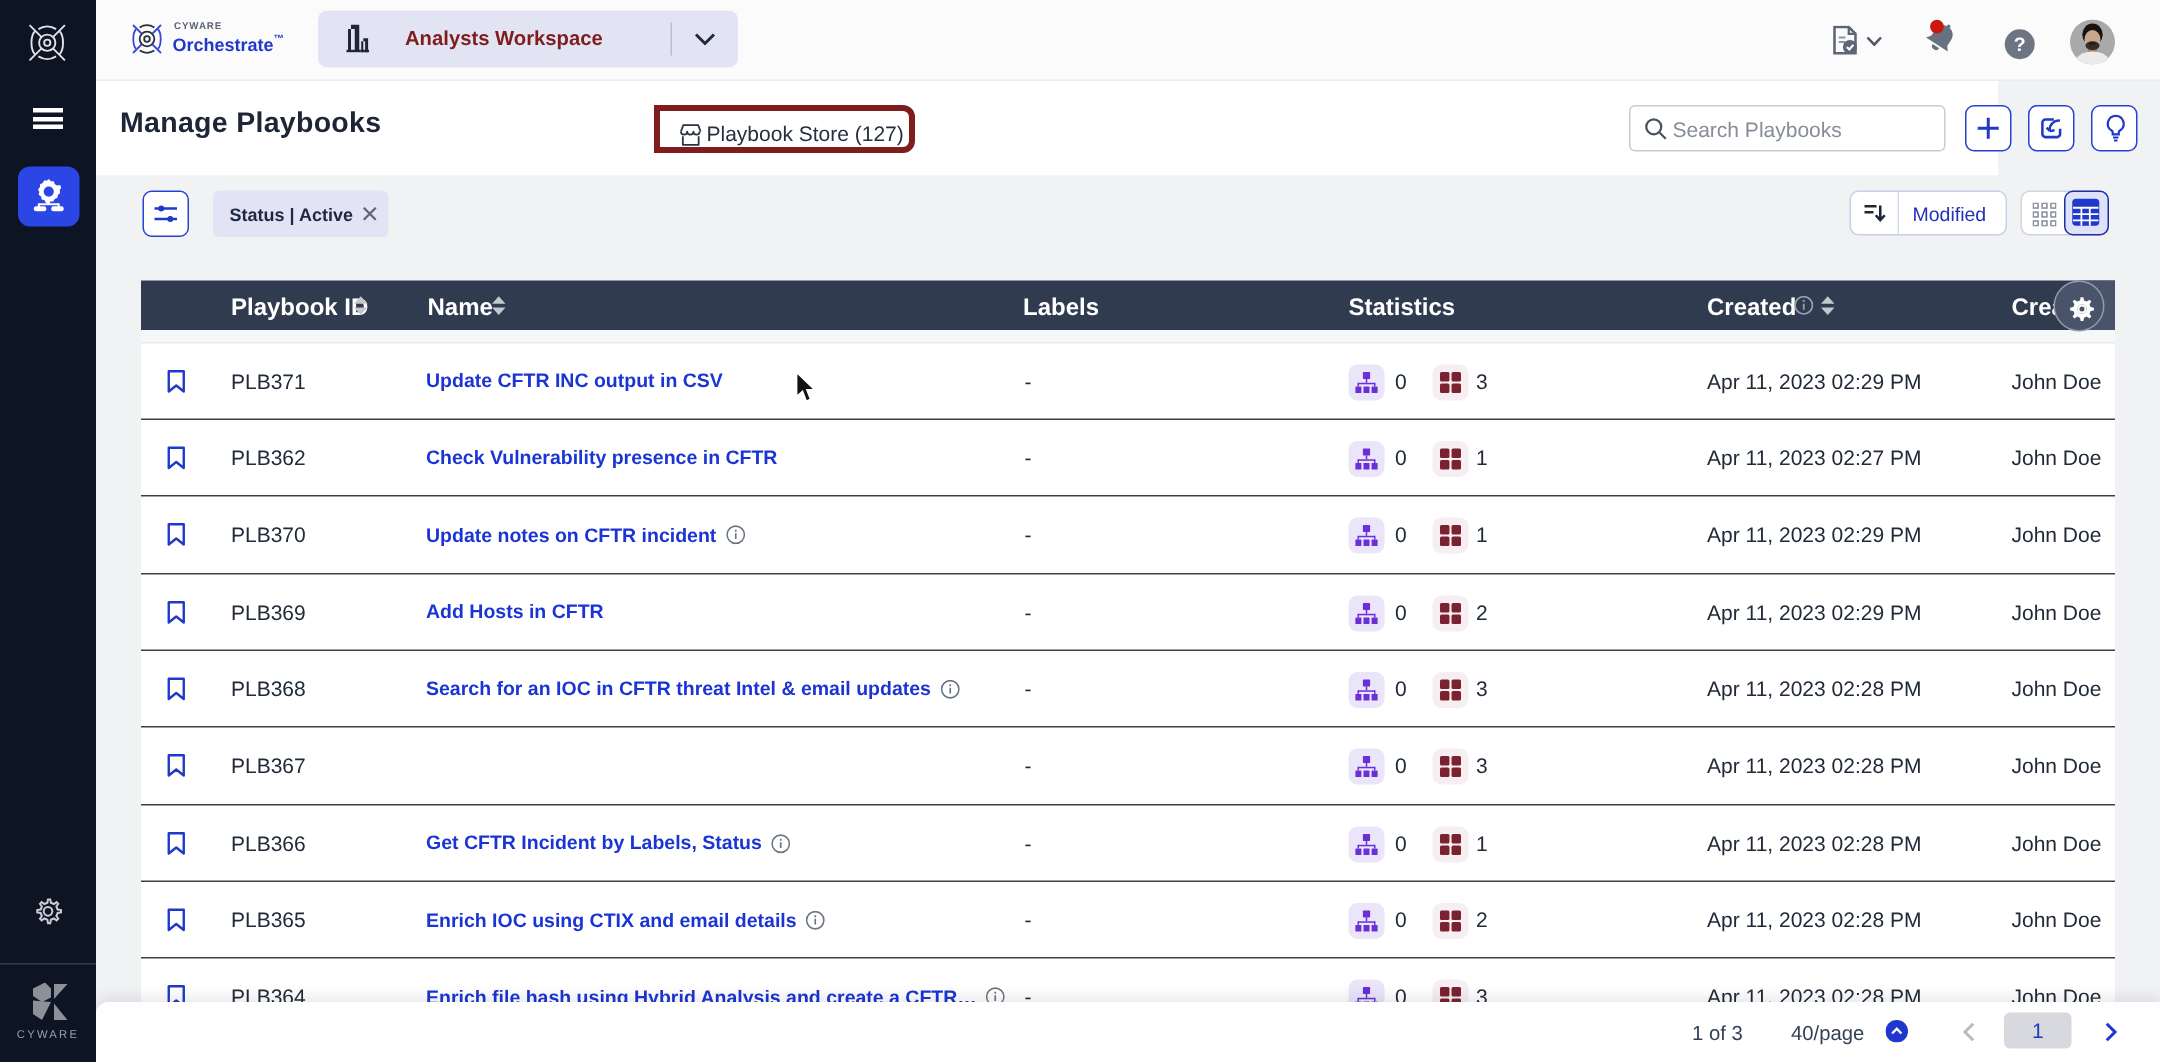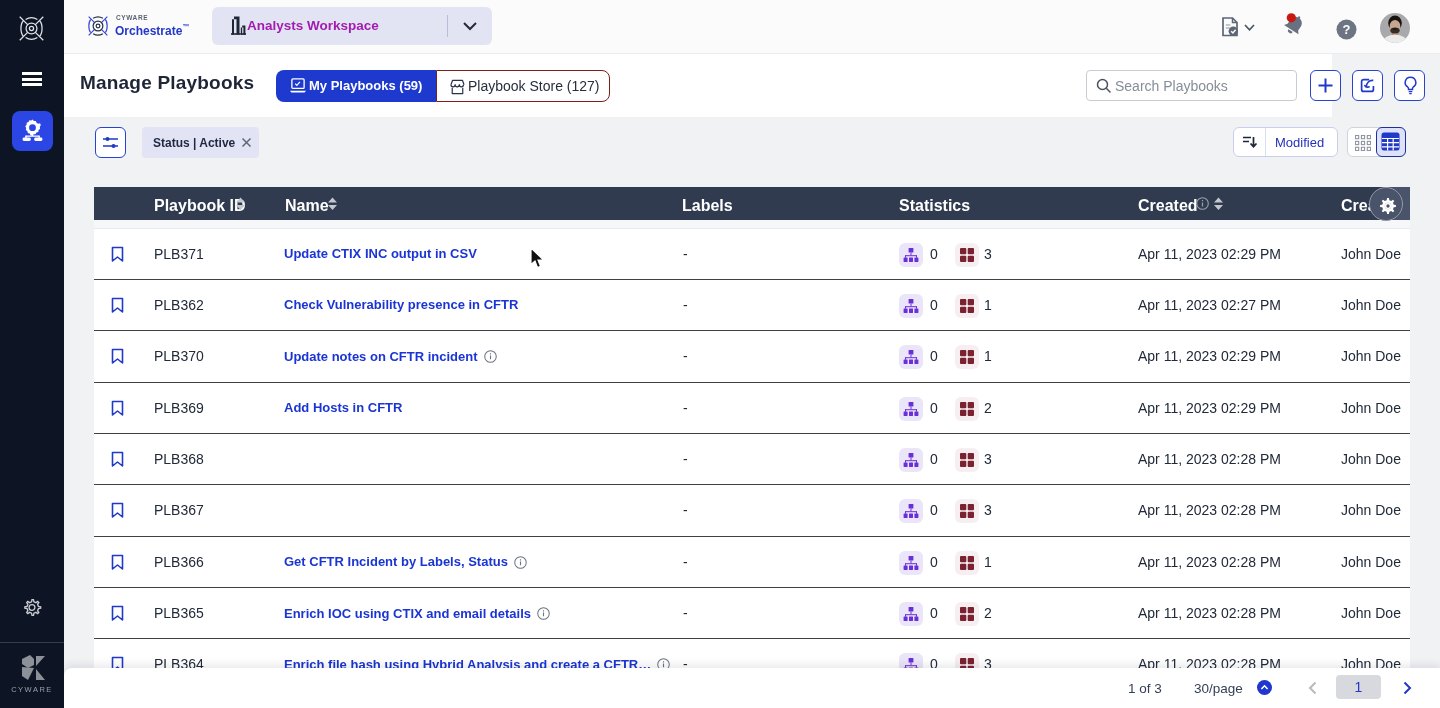--- a/index.html
+++ b/index.html
@@ -7,28 +7,28 @@
 body { white-space:nowrap; font-family:"Liberation Sans", sans-serif; position:relative; background:#f1f2f4; }
 .abs { position:absolute; }
 
 
 #sidebar { position:absolute; left:0; top:0; width:64px; height:708px; background:#0d1424; z-index:40; }
 #sb-bottom { position:absolute; left:0; bottom:0; width:64px; height:66px; border-top:1px solid #333b4c; }
 
 
 #topbar { position:absolute; left:64px; top:0; width:1376px; height:54px; background:#fbfbfc; border-bottom:1px solid #ebecee; z-index:10; }
 #wsbtn { position:absolute; left:148px; top:7px; width:280px; height:38px; background:#e2e4f4; border-radius:6px; }
-#wsbtn .lbl { position:absolute; left:35px; top:11px; font-size:13.5px; font-weight:bold; color:#a21caf; }
+#wsbtn .lbl { position:absolute; left:58px; top:11px; font-size:13.5px; font-weight:bold; color:#7f1d1d; }
 #wsbtn .sep { position:absolute; right:44px; top:8px; width:1px; height:22px; background:#b9bdd6; }
 
 
 #titlerow { position:absolute; left:64px; top:54px; width:1268px; height:63px; background:#ffffff; }
 #title { position:absolute; left:16px; top:18px; font-size:19px; font-weight:bold; color:#1d2536; letter-spacing:0.2px; }
 #btn-myplaybooks { position:absolute; left:212px; top:16px; width:160px; height:32px; background:#1e3ace; border-radius:8px 0 0 8px; color:#fff; font-size:13px; font-weight:bold; line-height:32px; }
-#btn-store { position:absolute; left:372px; top:16px; width:174px; height:32px; background:#fff; border:1px solid #7f1d1d; border-radius:0 8px 8px 0; color:#272e3e; font-size:14px; line-height:30px; }
+#btn-store { position:absolute; left:372px; top:16px; width:174px; height:32px; background:#fff; border:4px solid #7f1d1d; border-radius:0 8px 8px 0; color:#272e3e; font-size:14px; line-height:30px; }
 #searchbox { position:absolute; left:1022px; top:16px; width:211px; height:31px; background:#fff; border:1px solid #c8ccd2; border-radius:4px; }
 #searchbox .ph { position:absolute; left:28px; top:7px; font-size:14px; color:#878d98; }
 .iconbtn { position:absolute; top:16px; width:31px; height:31px; background:#fff; border:1.4px solid #2743d0; border-radius:6px; }
 
 
 #content { position:absolute; left:64px; top:117px; width:1376px; height:591px; background:#f1f2f4; }
 #filterbtn { position:absolute; left:31px; top:10px; width:31px; height:31px; background:#fff; border:1.3px solid #2743d0; border-radius:6px; }
 #chip { position:absolute; left:78px; top:10px; width:117px; height:31px; background:#e2e4f5; border-radius:4px; }
 #chip .t { position:absolute; left:11px; top:8.5px; font-size:12px; font-weight:bold; color:#1e2840; }
 #sortctl { position:absolute; left:1169px; top:10px; width:105px; height:30px; background:#fff; border:1px solid #c9cdee; border-radius:6px; }
@@ -168,28 +168,20 @@
       <ellipse cx="15" cy="13.2" rx="5.3" ry="6.2" fill="#c7a78f"></ellipse>
       <ellipse cx="15" cy="17.4" rx="4.7" ry="2.9" fill="#382d24"></ellipse>
       <ellipse cx="15" cy="16" rx="2.4" ry="0.9" fill="#241c15"></ellipse>
       <path d="M2.5 30 a12.5 8.6 0 0 1 25 0 z" fill="#ebebe9"></path>
     </g>
   </svg>
 </div>
 
 <div id="titlerow">
   <div id="title">Manage Playbooks</div>
-  <div id="btn-myplaybooks">
-    <svg class="abs" style="left:13px;top:8px" width="18" height="16" viewBox="0 0 19 17">
-      <rect x="3" y="1" width="13" height="10" rx="1" fill="none" stroke="#fff" stroke-width="1.4"></rect>
-      <path d="M6.5 6 l1.8 1.8 l3.2-3.6" stroke="#fff" stroke-width="1.3" fill="none"></path>
-      <path d="M1 13.5 h17 l-1.5 2 h-14 z" fill="#fff"></path>
-    </svg>
-    <span style="position:absolute;left:33px">My Playbooks (59)</span>
-  </div>
   <div id="btn-store">
     <svg class="abs" style="left:12px;top:8px" width="17" height="16" viewBox="0 0 20 18">
       <g fill="none" stroke="#2a3245" stroke-width="1.4" stroke-linejoin="round">
         <path d="M2.3 6.3 L4.1 1.3 h11.8 l1.8 5"></path>
         <path d="M2.3 6.3 a2.45 2.45 0 0 0 4.9 0 a2.45 2.45 0 0 0 4.9 0 a2.45 2.45 0 0 0 4.9 0"></path>
         <path d="M3.8 10 v6.7 h12.4 V10"></path>
       </g>
     </svg>
     <span style="position:absolute;left:31px">Playbook Store (127)</span>
   </div>
@@ -294,21 +286,21 @@
       </div>
     </div>
     <div id="stub"></div>
 
     <div id="rows">
         <div class="row">
           <svg class="bkm" width="13" height="17" viewBox="0 0 13 17">
             <path d="M1.5 1.5 h10 v13.5 l-5-4 l-5 4 z" fill="none" stroke="#2039c9" stroke-width="1.6" stroke-linejoin="round"></path>
           </svg>
           <span class="id">PLB371</span>
-          <span class="nm">Update CTIX INC output in CSV</span>
+          <span class="nm">Update CFTR INC output in CSV</span>
           <span class="dash">-</span>
           <div class="badge1">
             <svg style="position:absolute;left:4px;top:4px" width="16" height="16" viewBox="0 0 16 16">
               <g fill="#6a2fd6">
                 <rect x="5.6" y="1" width="4.8" height="4.6" rx="0.5"></rect>
                 <rect x="7.5" y="5.6" width="1" height="2.6"></rect>
                 <rect x="2.4" y="8.2" width="11.2" height="1"></rect>
                 <rect x="2" y="8.2" width="1" height="2.4"></rect>
                 <rect x="13" y="8.2" width="1" height="2.4"></rect>
                 <rect x="0.6" y="10.6" width="4" height="4.4" rx="0.4"></rect>
@@ -441,20 +433,24 @@
           </div>
           <span class="n2">2</span>
           <span class="dt">Apr 11, 2023 02:29 PM</span>
           <span class="cr">John Doe</span>
         </div>
         <div class="row">
           <svg class="bkm" width="13" height="17" viewBox="0 0 13 17">
             <path d="M1.5 1.5 h10 v13.5 l-5-4 l-5 4 z" fill="none" stroke="#2039c9" stroke-width="1.6" stroke-linejoin="round"></path>
           </svg>
           <span class="id">PLB368</span>
+          <span class="nm">Search for an IOC in CFTR threat Intel &amp; email updates<svg style="display:inline-block;vertical-align:-2.5px;margin-left:6px" width="13" height="13" viewBox="0 0 14 14">
+              <circle cx="7" cy="7" r="6.2" fill="none" stroke="#6b7482" stroke-width="1.1"></circle>
+              <path d="M7 6 v4 M7 3.4 v1.4" stroke="#6b7482" stroke-width="1.2"></path>
+            </svg></span>
           <span class="dash">-</span>
           <div class="badge1">
             <svg style="position:absolute;left:4px;top:4px" width="16" height="16" viewBox="0 0 16 16">
               <g fill="#6a2fd6">
                 <rect x="5.6" y="1" width="4.8" height="4.6" rx="0.5"></rect>
                 <rect x="7.5" y="5.6" width="1" height="2.6"></rect>
                 <rect x="2.4" y="8.2" width="11.2" height="1"></rect>
                 <rect x="2" y="8.2" width="1" height="2.4"></rect>
                 <rect x="13" y="8.2" width="1" height="2.4"></rect>
                 <rect x="0.6" y="10.6" width="4" height="4.4" rx="0.4"></rect>
@@ -629,21 +625,21 @@
           <span class="n2">3</span>
           <span class="dt">Apr 11, 2023 02:28 PM</span>
           <span class="cr">John Doe</span>
         </div>
       </div>
   </div>
 </div>
 
 <div id="footer">
   <span class="t" style="left:1064px">1 of 3</span>
-  <span class="t" style="left:1130px">30/page</span>
+  <span class="t" style="left:1130px">40/page</span>
   <svg class="abs" style="left:1193px;top:12px" width="15" height="15" viewBox="0 0 15 15">
     <circle cx="7.5" cy="7.5" r="7.5" fill="#1f36cf"></circle>
     <path d="M4.4 9 L7.5 5.8 L10.6 9" stroke="#fff" stroke-width="1.6" fill="none"></path>
   </svg>
   <svg class="abs" style="left:1244px;top:13px" width="9" height="14" viewBox="0 0 9 14">
     <path d="M7.5 1.5 L2 7 L7.5 12.5" stroke="#b6bac1" stroke-width="2" fill="none"></path>
   </svg>
   <div id="pagebox">1</div>
   <svg class="abs" style="left:1339px;top:13px" width="9" height="14" viewBox="0 0 9 14">
     <path d="M1.5 1.5 L7 7 L1.5 12.5" stroke="#1f36cf" stroke-width="2" fill="none"></path>

